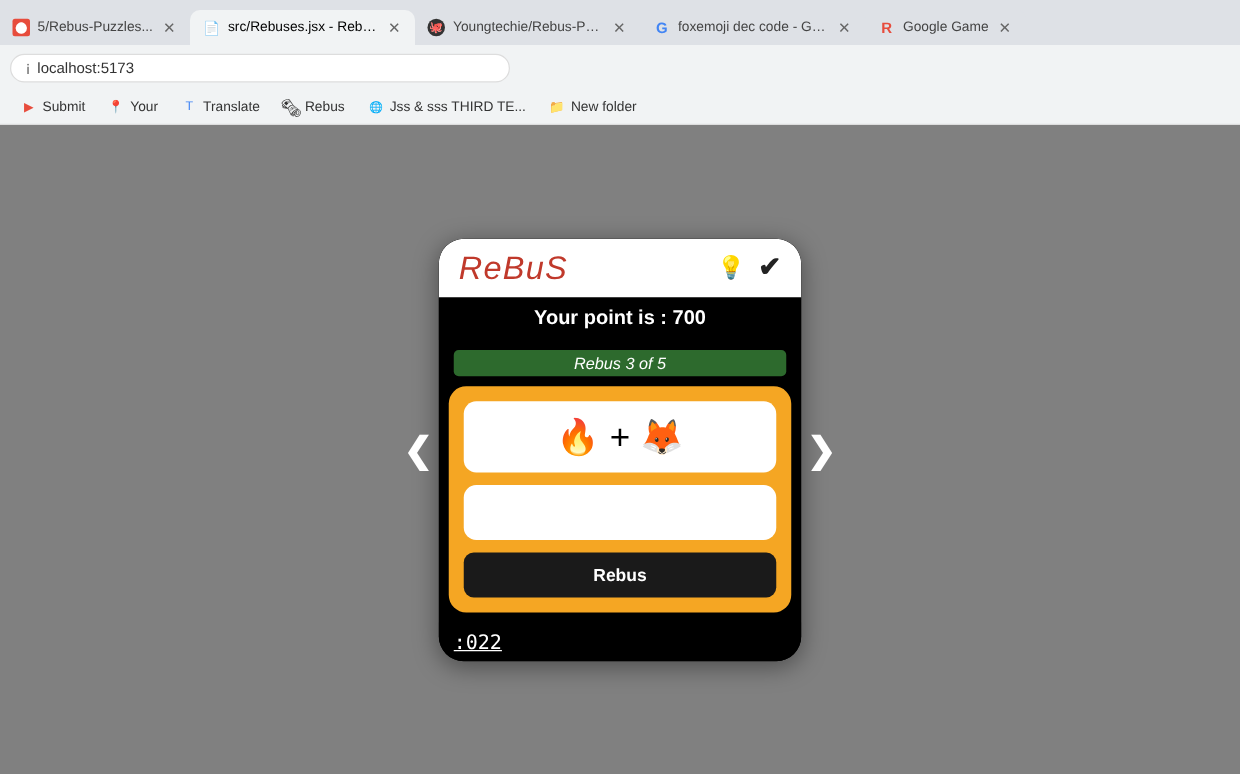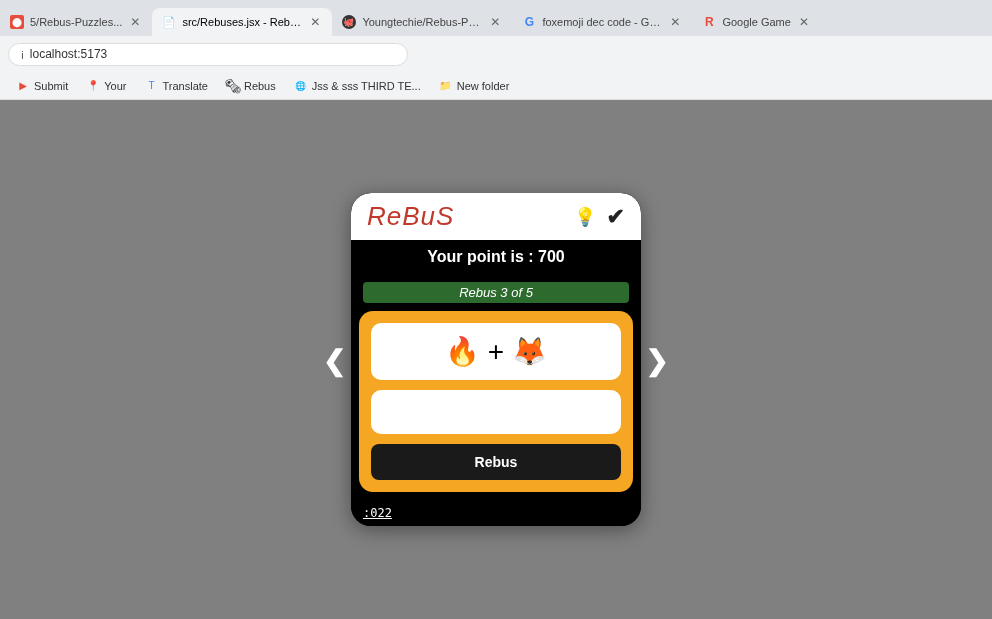--- a/index.html
+++ b/index.html
@@ -287,21 +287,21 @@
     .card-wrapper {
       position: relative;
       display: inline-block;
     }
 
     
     .card-footer {
       background: #000;
       padding: 6px 12px;
       color: #fff;
-      font-size: 12px;
+      font-size: 16px;
       font-family: monospace;
       text-decoration: underline;
     }
 
     
     .tab-favicon-red { background: #e74c3c; color: white; border-radius: 2px; }
   </style>
 </head>
 <body>
 

